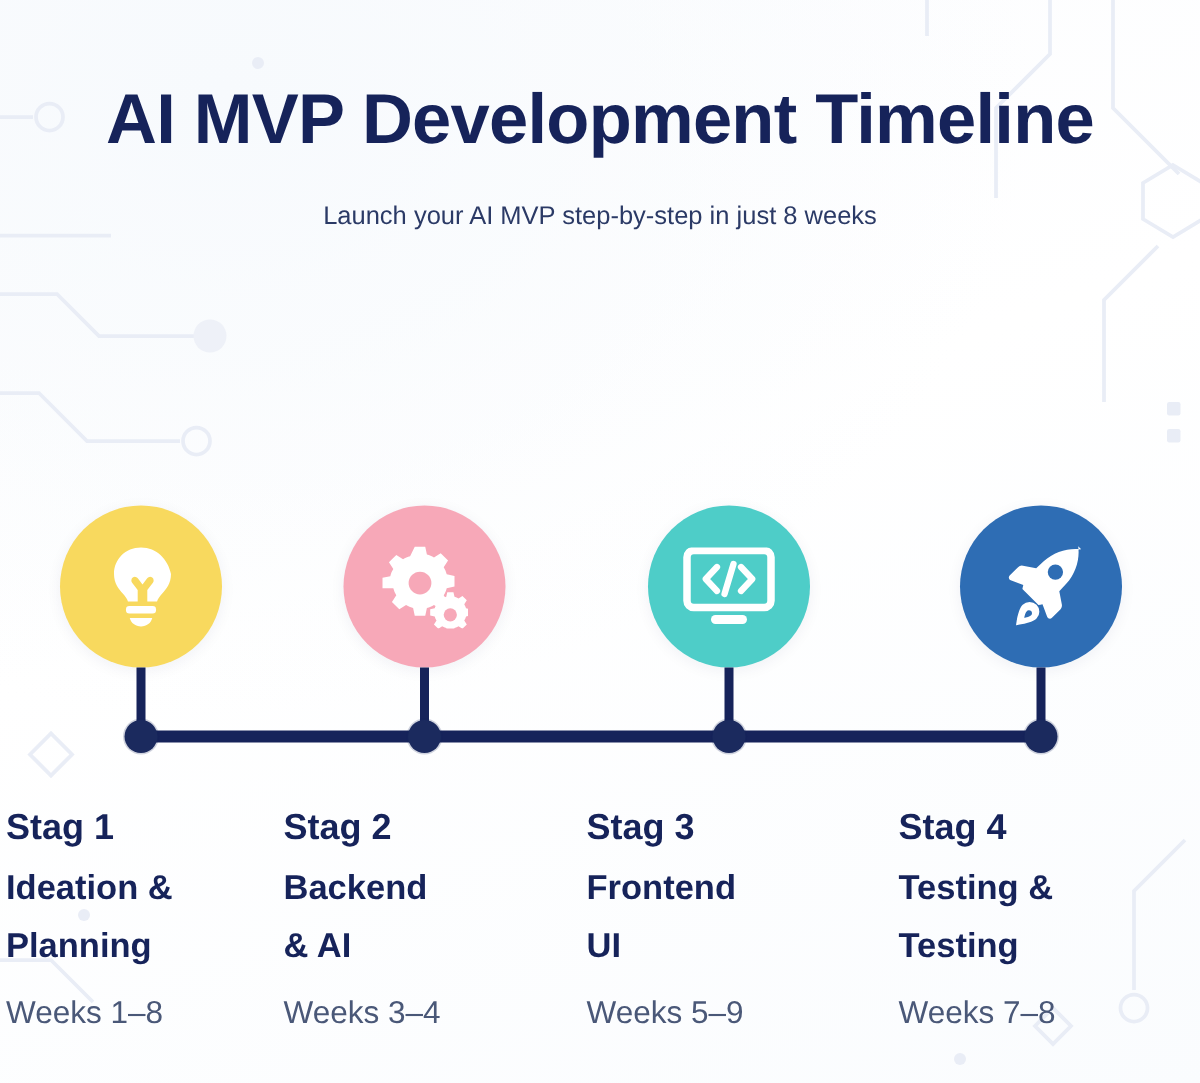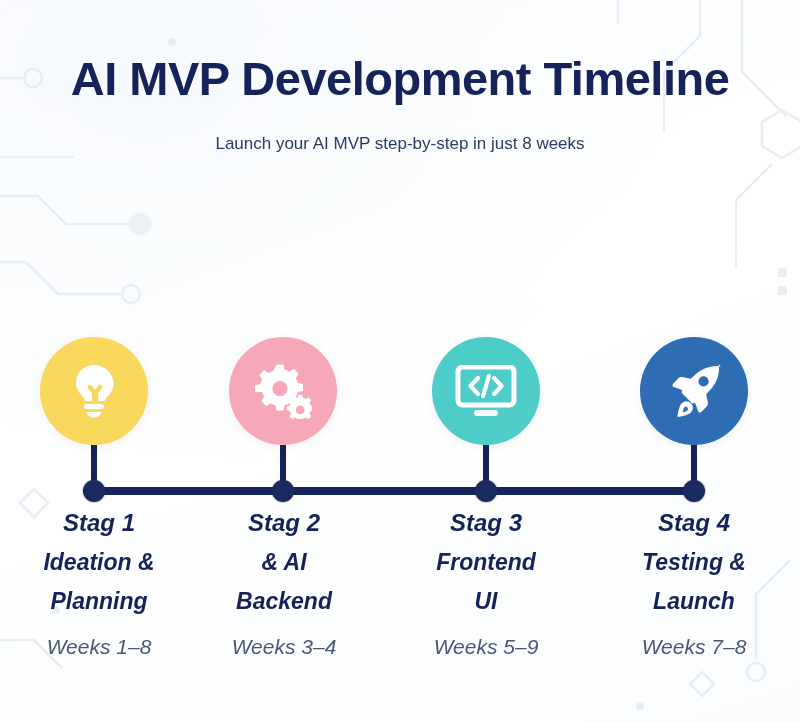--- a/index.html
+++ b/index.html
@@ -107,24 +107,22 @@
     width: 22px;
     height: 22px;
     border-radius: 50%;
     background: #1b2a5e;
     box-shadow: 0 0 0 1px rgba(22,35,90,0.2);
   }
 
   
   .caption {
     position: absolute;
-    top: 502px;
+    top: 531px;
     width: 190px;
-    text-align: center;
-    font-style: italic;
   }
   .cap-stage {
     font-size: 24px;
     line-height: 41px;
     font-weight: bold;
     color: #16235a;
     white-space: nowrap;
   }
   .cap-name {
     font-size: 23px;
@@ -207,22 +205,22 @@
         <circle fill="#f7a8b8" cx="26" cy="25.7" r="7.6"></circle>
         <path fill="#ffffff" d="M44.2 31.8h4.1l.7 3c1 .2 1.9.6 2.7 1.2l2.6-1.7 2.9 2.9-1.7 2.6c.5.8.9 1.7 1.2 2.7l3 .7v4.1l-3 .7c-.3 1-.7 1.9-1.2 2.7l1.7 2.6-2.9 2.9-2.6-1.7c-.8.5-1.7.9-2.7 1.2l-.7 3h-4.1l-.7-3c-1-.3-1.9-.7-2.7-1.2l-2.6 1.7-2.9-2.9 1.7-2.6c-.5-.8-.9-1.7-1.2-2.7l-3-.7v-4.1l3-.7c.3-1 .7-1.9 1.2-2.7l-1.7-2.6 2.9-2.9 2.6 1.7c.8-.6 1.7-1 2.7-1.2l.7-3z"></path>
         <circle fill="#f7a8b8" cx="46.2" cy="46.9" r="4.4"></circle>
       </svg>
     </div>
     <div class="stem"></div>
     <div class="dot"></div>
   </div>
   <div class="caption" style="left:189px">
     <div class="cap-stage">Stag 2</div>
+    <div class="cap-name">Backend</div>
     <div class="cap-name">&amp; AI</div>
-    <div class="cap-name">Backend</div>
     <div class="cap-weeks">Weeks 3–4</div>
   </div>
 
   <div class="node" style="left:486px">
     <div class="bubble" style="background:#4ecdc8">
       <svg width="62" height="52" viewBox="0 0 62 52">
         <rect x="3" y="2" width="56" height="38" rx="4.5" fill="none" stroke="#ffffff" stroke-width="5"></rect>
         <path fill="none" stroke="#ffffff" stroke-width="4.2" stroke-linecap="round" stroke-linejoin="round" d="M23 13 L15.5 21 L23 29 M39 13 L46.5 21 L39 29 M34 11 L28 31"></path>
         <rect x="19" y="45" width="24" height="6" rx="3" fill="#ffffff"></rect>
       </svg>
@@ -245,17 +243,17 @@
         <path fill="#ffffff" d="M16.8 41.2c-3.4 3.4-4.4 13.6-4.4 13.6s10.2-1 13.6-4.4a6.5 6.5 0 0 0-9.2-9.2z"></path>
         <path fill="#2e6db4" d="M19.4 45.6c-1.1 1.1-1.6 4.4-1.6 4.4s3.3-.5 4.4-1.6a2 2 0 1 0-2.8-2.8z"></path>
       </svg>
     </div>
     <div class="stem"></div>
     <div class="dot"></div>
   </div>
   <div class="caption" style="left:599px">
     <div class="cap-stage">Stag 4</div>
     <div class="cap-name">Testing &amp;</div>
-    <div class="cap-name">Launch</div>
+    <div class="cap-name">Testing</div>
     <div class="cap-weeks">Weeks 7–8</div>
   </div>
 
 </div>
 
 </body></html>

